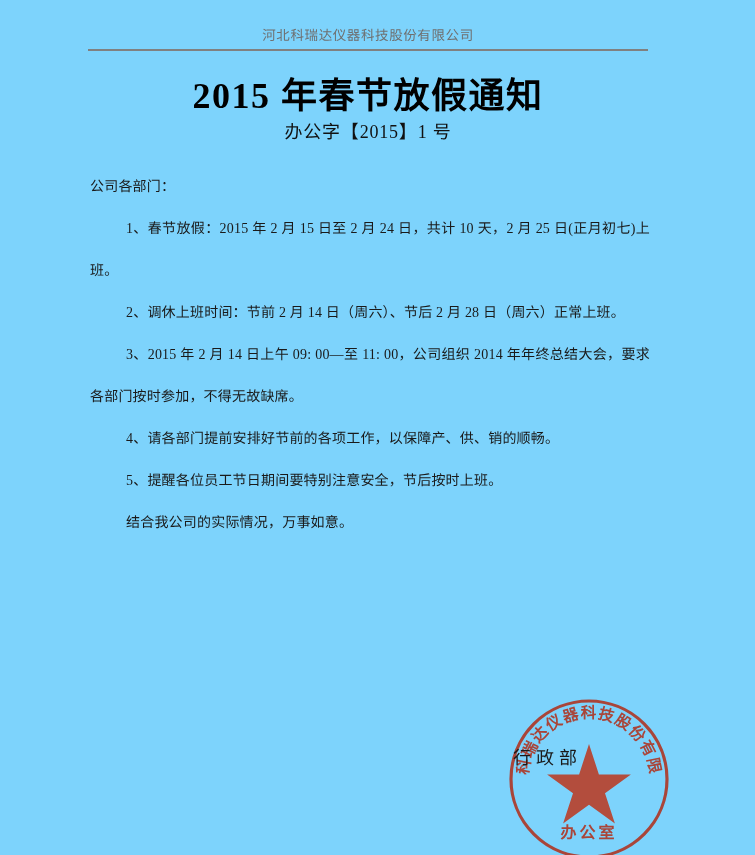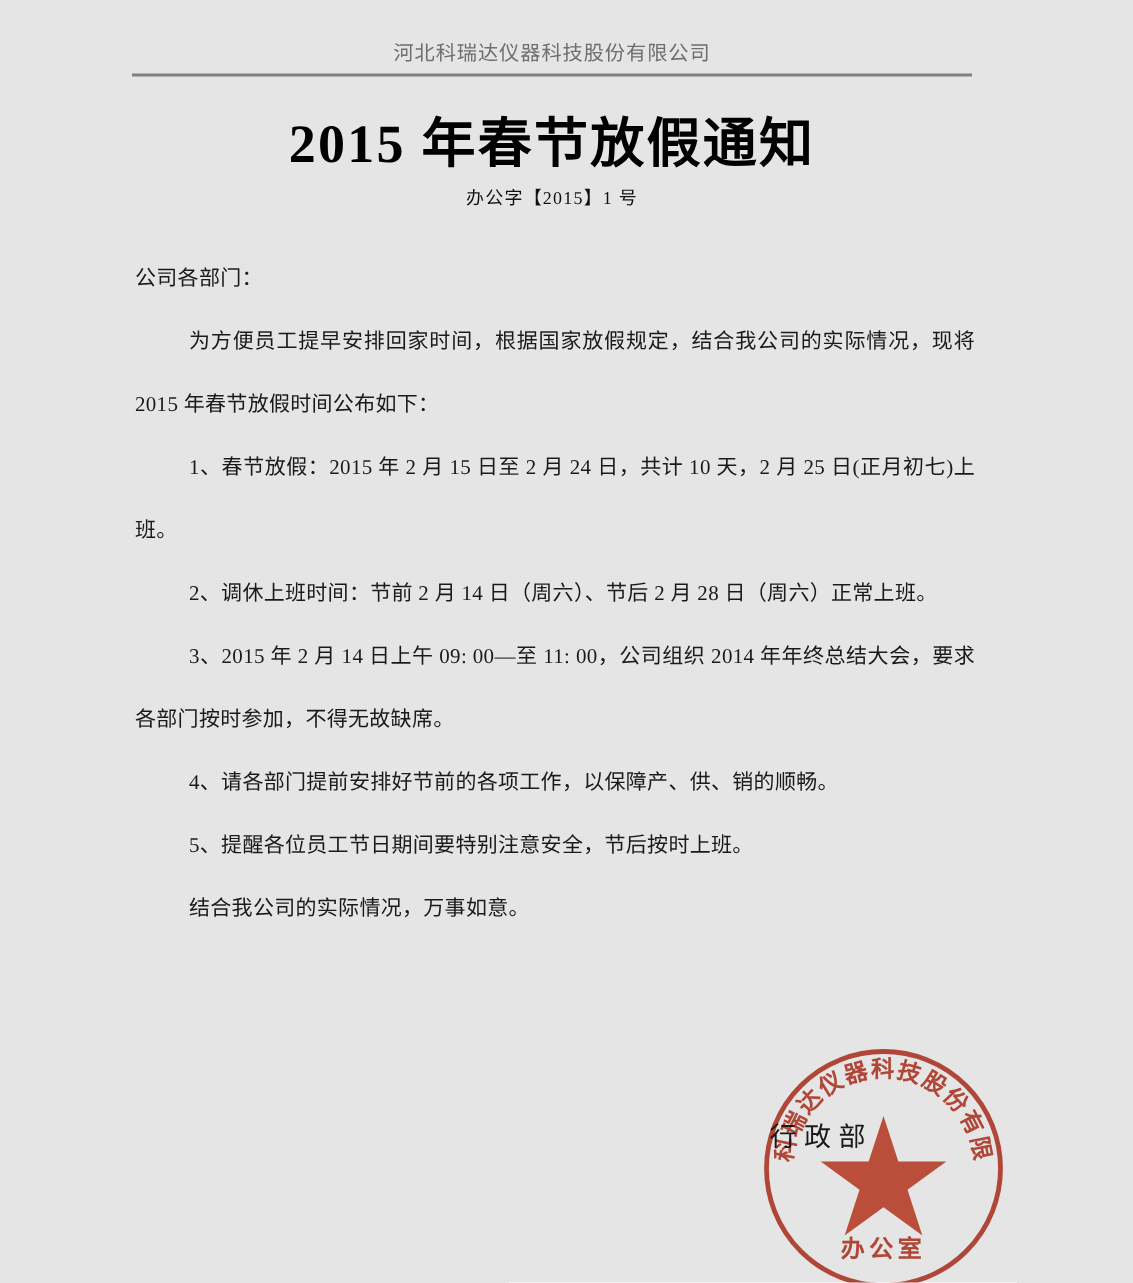--- a/index.html
+++ b/index.html
@@ -15,21 +15,21 @@
     overflow: hidden;
     font-family: "Liberation Serif", "DejaVu Serif", serif;
     color: #1a1a1a;
     -webkit-font-smoothing: antialiased;
   }
 
   
   .page {
     position: absolute;
     inset: 0;
-    background: #e5e5e5;
+    background: #7dd3fc;
   }
 
   
   .letterhead {
     position: absolute;
     left: 88px;
     top: 28px;
     width: 560px;
     text-align: center;
   }
@@ -60,21 +60,21 @@
     letter-spacing: 1.5px;
     color: #000000;
     white-space: nowrap;
   }
   .doc-number {
     position: absolute;
     left: 88px;
     top: 122px;
     width: 560px;
     text-align: center;
-    font-size: 12px;
+    font-size: 18px;
     line-height: 20px;
     letter-spacing: 0.8px;
     color: #111111;
     white-space: nowrap;
   }
 
   
   .doc-body {
     position: absolute;
     left: 90px;
@@ -176,21 +176,20 @@
     <div class="letterhead-name">河北科瑞达仪器科技股份有限公司</div>
     <div class="letterhead-rule"></div>
   </div>
 
   <div class="doc-title">2015 年春节放假通知</div>
 
   <div class="doc-number">办公字【2015】1 号</div>
 
   <div class="doc-body">
     <p class="para salutation">公司各部门：</p>
-    <p class="para indent">为方便员工提早安排回家时间，根据国家放假规定，结合我公司的实际情况，现将 2015 年春节放假时间公布如下：</p>
     <p class="para indent">1、春节放假：2015 年 2 月 15 日至 2 月 24 日，共计 10 天，2 月 25 日(正月初七)上班。</p>
     <p class="para indent">2、调休上班时间：节前 2 月 14 日（周六）、节后 2 月 28 日（周六）正常上班。</p>
     <p class="para indent">3、2015 年 2 月 14 日上午 09: 00—至 11: 00，公司组织 2014 年年终总结大会，要求各部门按时参加，不得无故缺席。</p>
     <p class="para indent">4、请各部门提前安排好节前的各项工作，以保障产、供、销的顺畅。</p>
     <p class="para indent">5、提醒各位员工节日期间要特别注意安全，节后按时上班。</p>
     <p class="para indent">结合我公司的实际情况，万事如意。</p>
   </div>
 
   <div class="seal">
     <svg viewBox="0 0 166 166" xmlns="http://www.w3.org/2000/svg">

